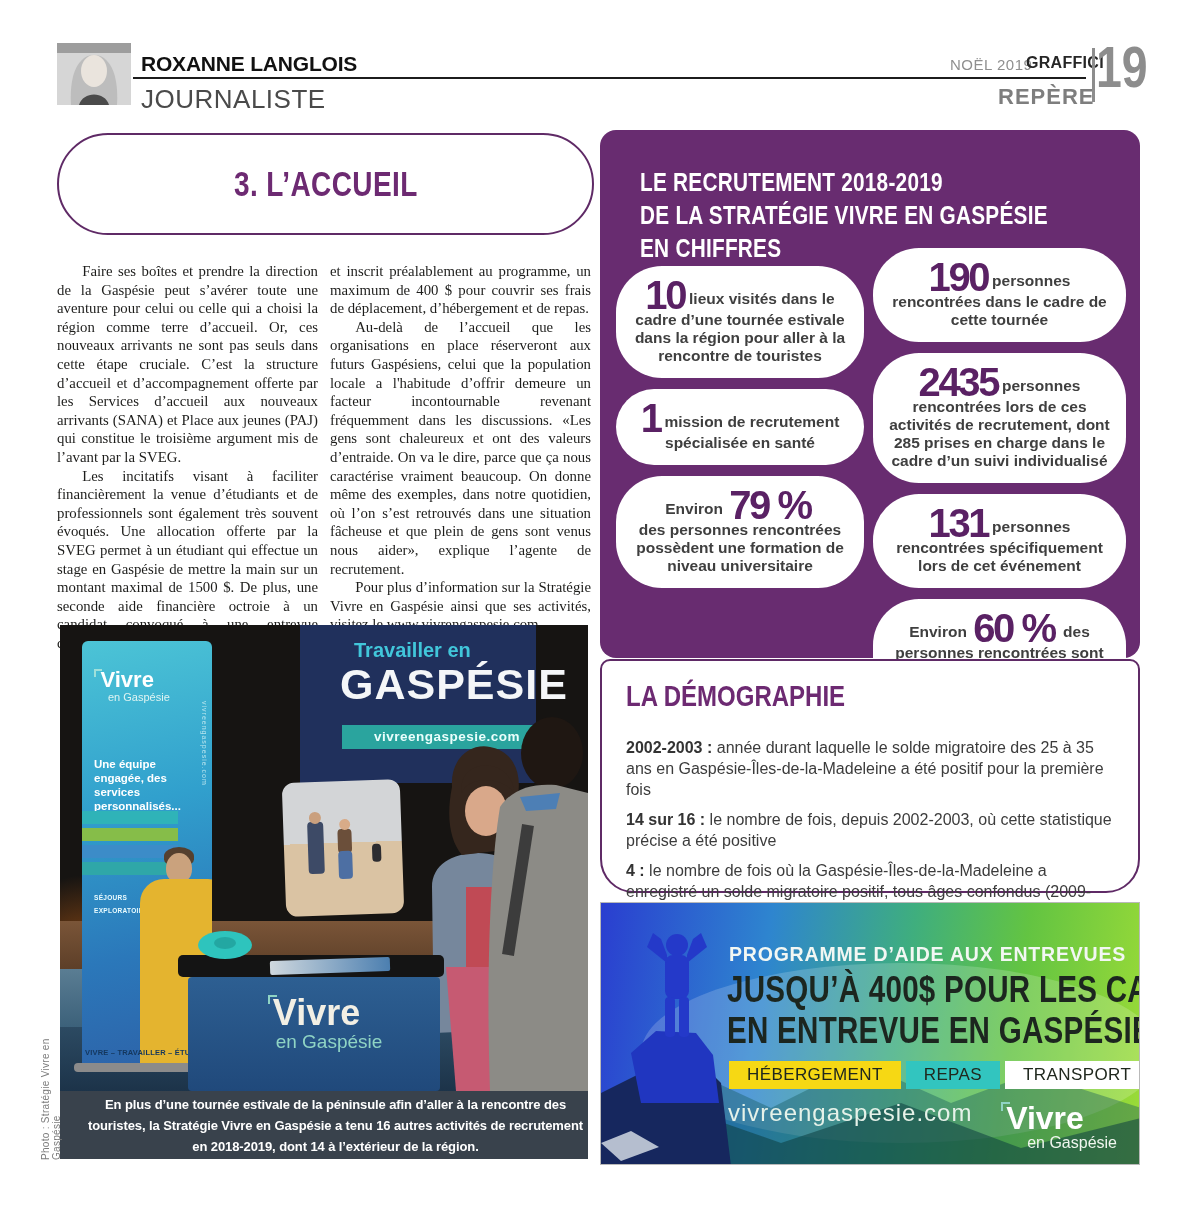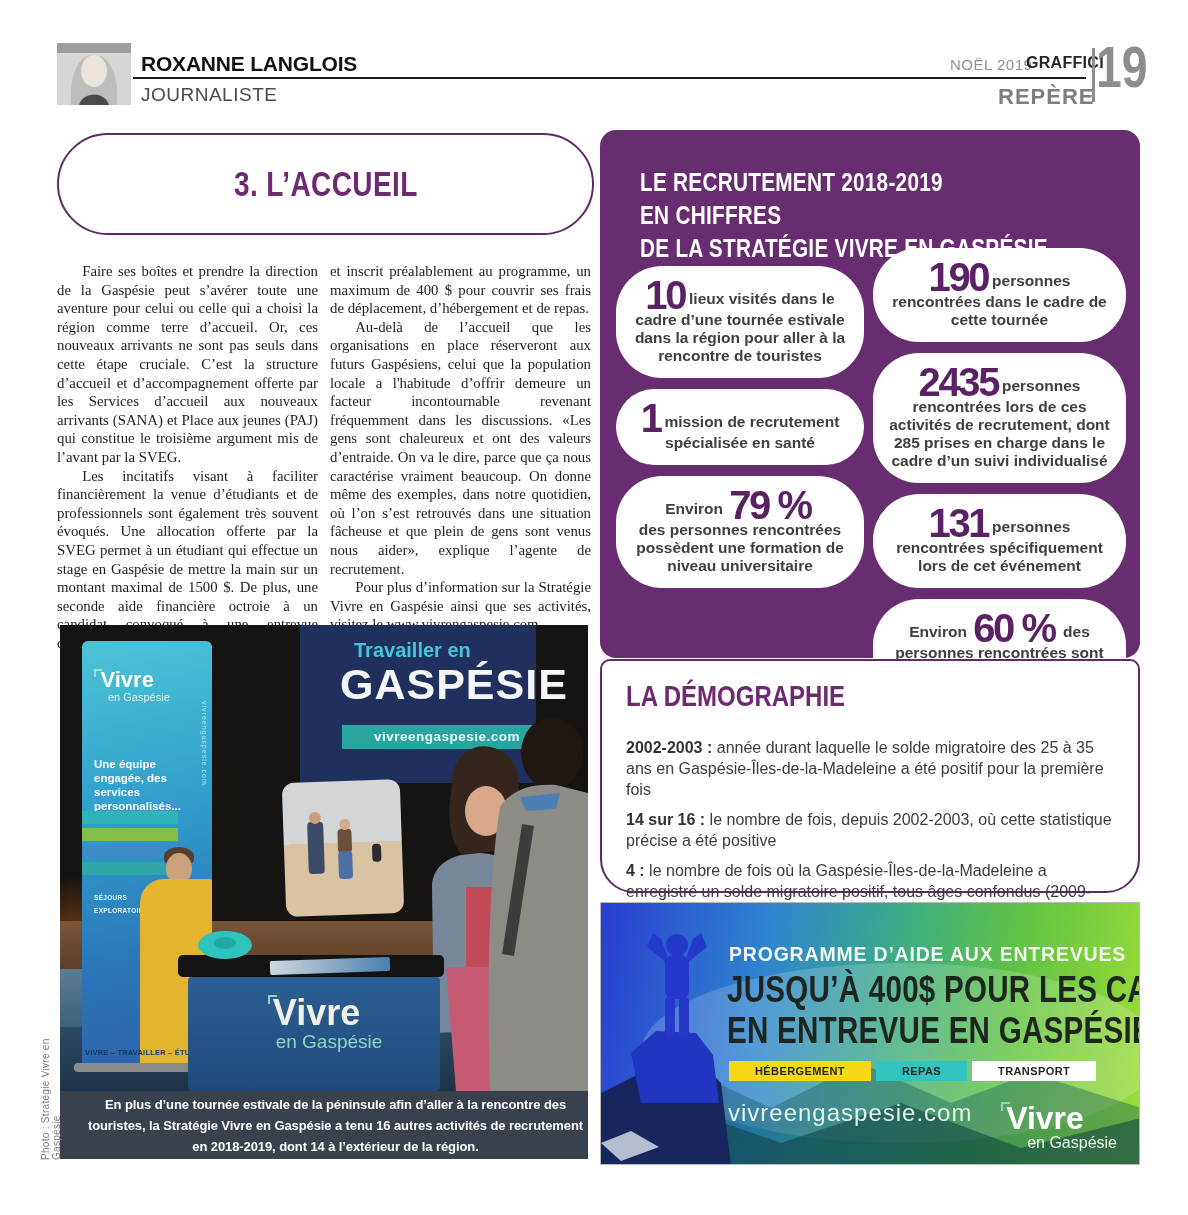--- a/index.html
+++ b/index.html
@@ -10,21 +10,21 @@
     font-family:"Liberation Sans", sans-serif; color:#1e1e1e;
   }
   .abs { position:absolute; }
   .cx { display:inline-block; transform:scaleX(0.8); transform-origin:0 50%; white-space:nowrap; }
   .cx-c { display:inline-block; transform:scaleX(0.8); transform-origin:50% 50%; white-space:nowrap; }
 
   
   .hdr-photo { left:57px; top:43px; width:74px; height:62px; background:#cfcfcf; overflow:hidden; }
   .hdr-name { left:141px; top:52px; font-size:21px; font-weight:bold; letter-spacing:-0.2px; color:#111; }
   .hdr-rule { left:133px; top:77px; width:953px; height:0; border-top:2px solid #1c1c1c; }
-  .hdr-role { left:141px; top:84px; font-size:19px; color:#4a4a4a; letter-spacing:0.5px; }
+  .hdr-role { left:141px; top:84px; font-size:26px; color:#4a4a4a; letter-spacing:0.5px; }
   .hdr-issue { left:950px; top:56px; font-size:15px; color:#8f8f8f; letter-spacing:0.5px; }
   .hdr-brand { left:1026px; top:54px; font-size:16px; font-weight:bold; color:#262626; letter-spacing:0.3px; }
   .hdr-section { left:998px; top:84px; font-size:22px; font-weight:bold; color:#7e7e7e; letter-spacing:1px; }
   .hdr-bar { left:1092px; top:48px; width:3px; height:54px; background:#8d8d8d; }
   .hdr-page { left:1096px; top:38px; font-size:58px; font-weight:bold; color:#8d8d8d; line-height:1; }
 
   
   .pill {
     left:57px; top:133px; width:537px; height:102px;
     border:2px solid #5f2a66; border-radius:52px;
@@ -112,21 +112,21 @@
             font-size:10px; color:#7b7b7b; letter-spacing:0.3px; }
 
   
   .ad { left:600px; top:902px; width:540px; height:263px; border:1px solid #b9b9b9; overflow:hidden;
         background:linear-gradient(98deg,#2a3ed0 0%, #2e85cf 30%, #3fae7e 55%, #63c442 75%, #9ddc37 100%); }
   .ad svg { position:absolute; left:0; top:0; }
   .ad-kicker { position:absolute; left:128px; top:40px; font-size:19.5px; font-weight:bold; color:#f2f7f3; letter-spacing:0.8px; }
   .ad-headline { position:absolute; left:126px; top:66px; color:#1c261f; }
   .ad-headline span { display:block; font-size:37px; font-weight:bold; line-height:41px; letter-spacing:0.3px; }
   .ad-tags { position:absolute; left:128px; top:158px; display:flex; gap:5px; }
-  .ad-tag { font-size:11px; font-weight:bold; color:#20281e; padding:4px 26px; letter-spacing:0.4px; }
+  .ad-tag { font-size:17px; font-weight:normal; color:#20281e; padding:4px 18px; letter-spacing:0.4px; }
   .ad-url { position:absolute; left:127px; top:196px; font-size:24px; color:#e6f2e9; letter-spacing:1px; }
   .ad-logo { position:absolute; right:22px; bottom:12px; text-align:left; }
   .ad-logo .l1 { font-size:32px; font-weight:bold; color:#fff; line-height:1; }
   .ad-logo .l2 { font-size:16px; color:#f0f6ef; margin-left:26px; }
 </style>
 </head>
 <body>
 
 <div class="page">
 
@@ -161,24 +161,24 @@
     <p class="ind">Au-delà de l’accueil que les organisations en place réserveront aux futurs Gaspésiens, celui que la population locale a l'habitude d’offrir demeure un facteur incontournable revenant fréquemment dans les discussions. «Les gens sont chaleureux et ont des valeurs d’entraide. On va le dire, parce que ça nous caractérise vraiment beaucoup. On donne même des exemples, dans notre quotidien, où l’on s’est retrouvés dans une situation fâcheuse et que plein de gens sont venus nous aider», explique l’agente de recrutement.</p>
     <p class="ind">Pour plus d’information sur la Stratégie Vivre en Gaspésie ainsi que ses activités, visitez le www.vivrengaspesie.com.</p>
   </div>
 
   <div class="abs panel">
     <div class="panel-title">
       <span>
           <span class="cx">LE RECRUTEMENT 2018-2019</span>
         </span>
       <span>
+          <span class="cx">DE LA STRATÉGIE VIVRE EN GASPÉSIE</span>
+        </span>
+      <span>
           <span class="cx">EN CHIFFRES</span>
-        </span>
-      <span>
-          <span class="cx">DE LA STRATÉGIE VIVRE EN GASPÉSIE</span>
         </span>
     </div>
 
     <div class="bub-col left">
       <div class="bubble">
         <span class="num">10</span><span>lieux visités dans le cadre d’une tournée estivale dans la région pour aller à la rencontre de touristes</span>
       </div>
       <div class="bubble">
         <span class="num">1</span><span>mission de recrutement spécialisée en santé</span>
       </div>

